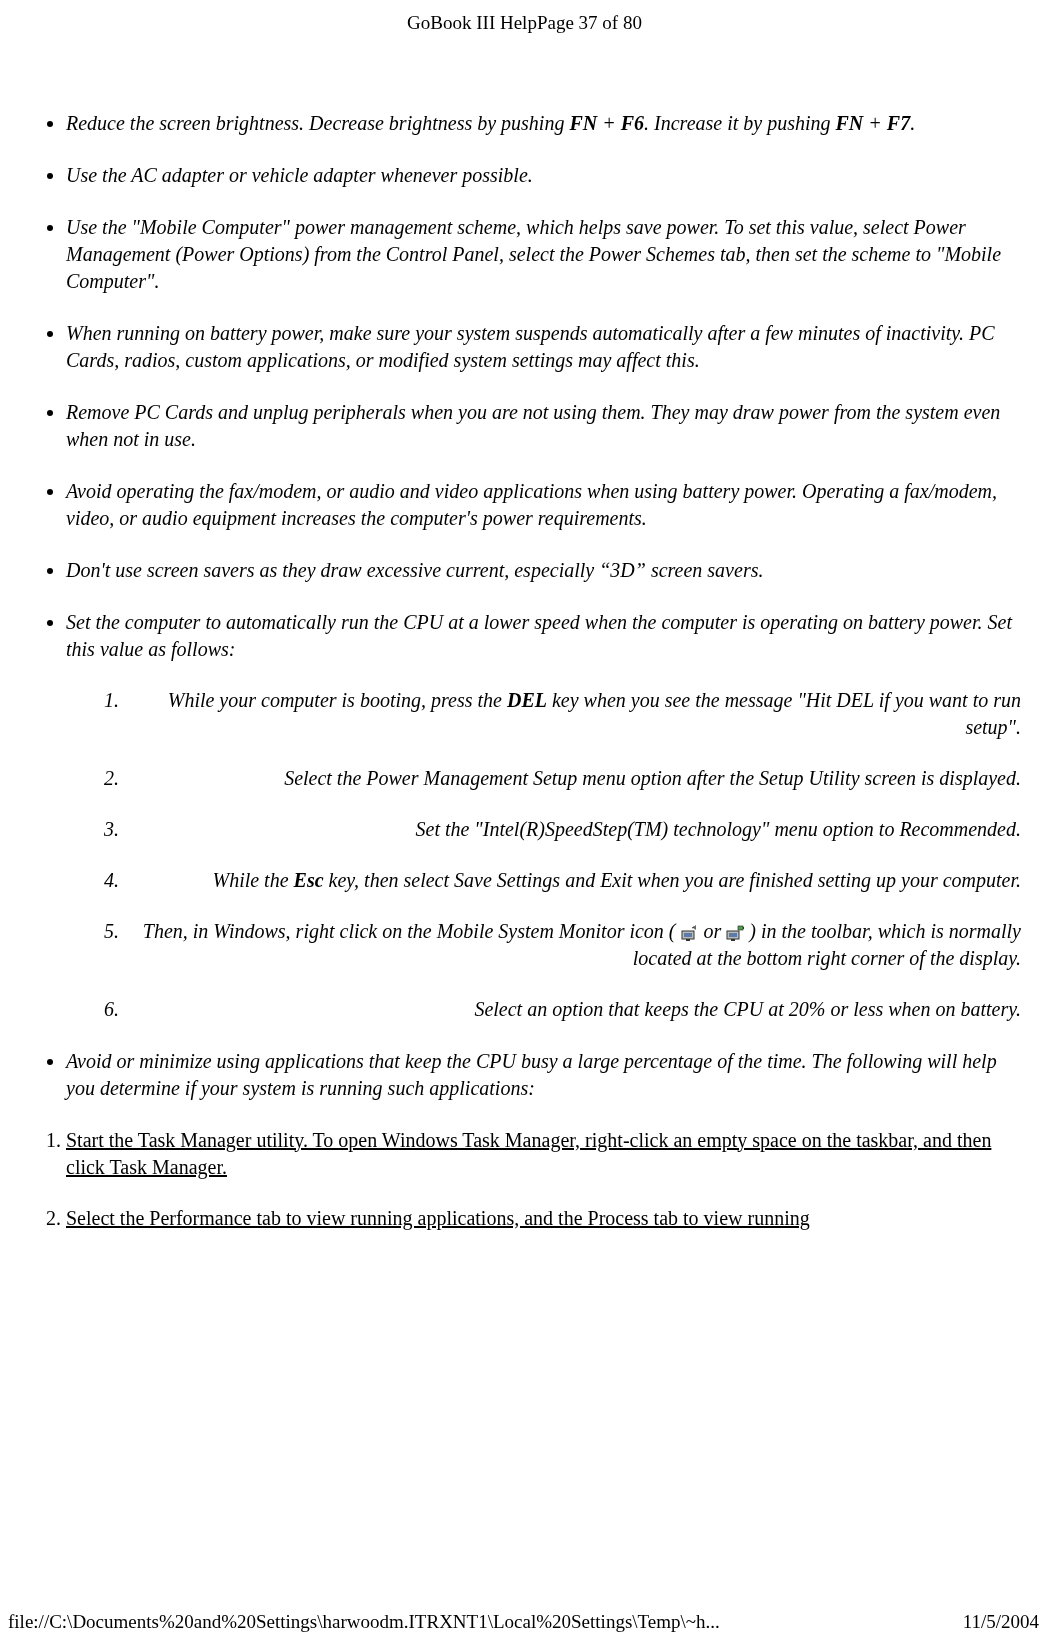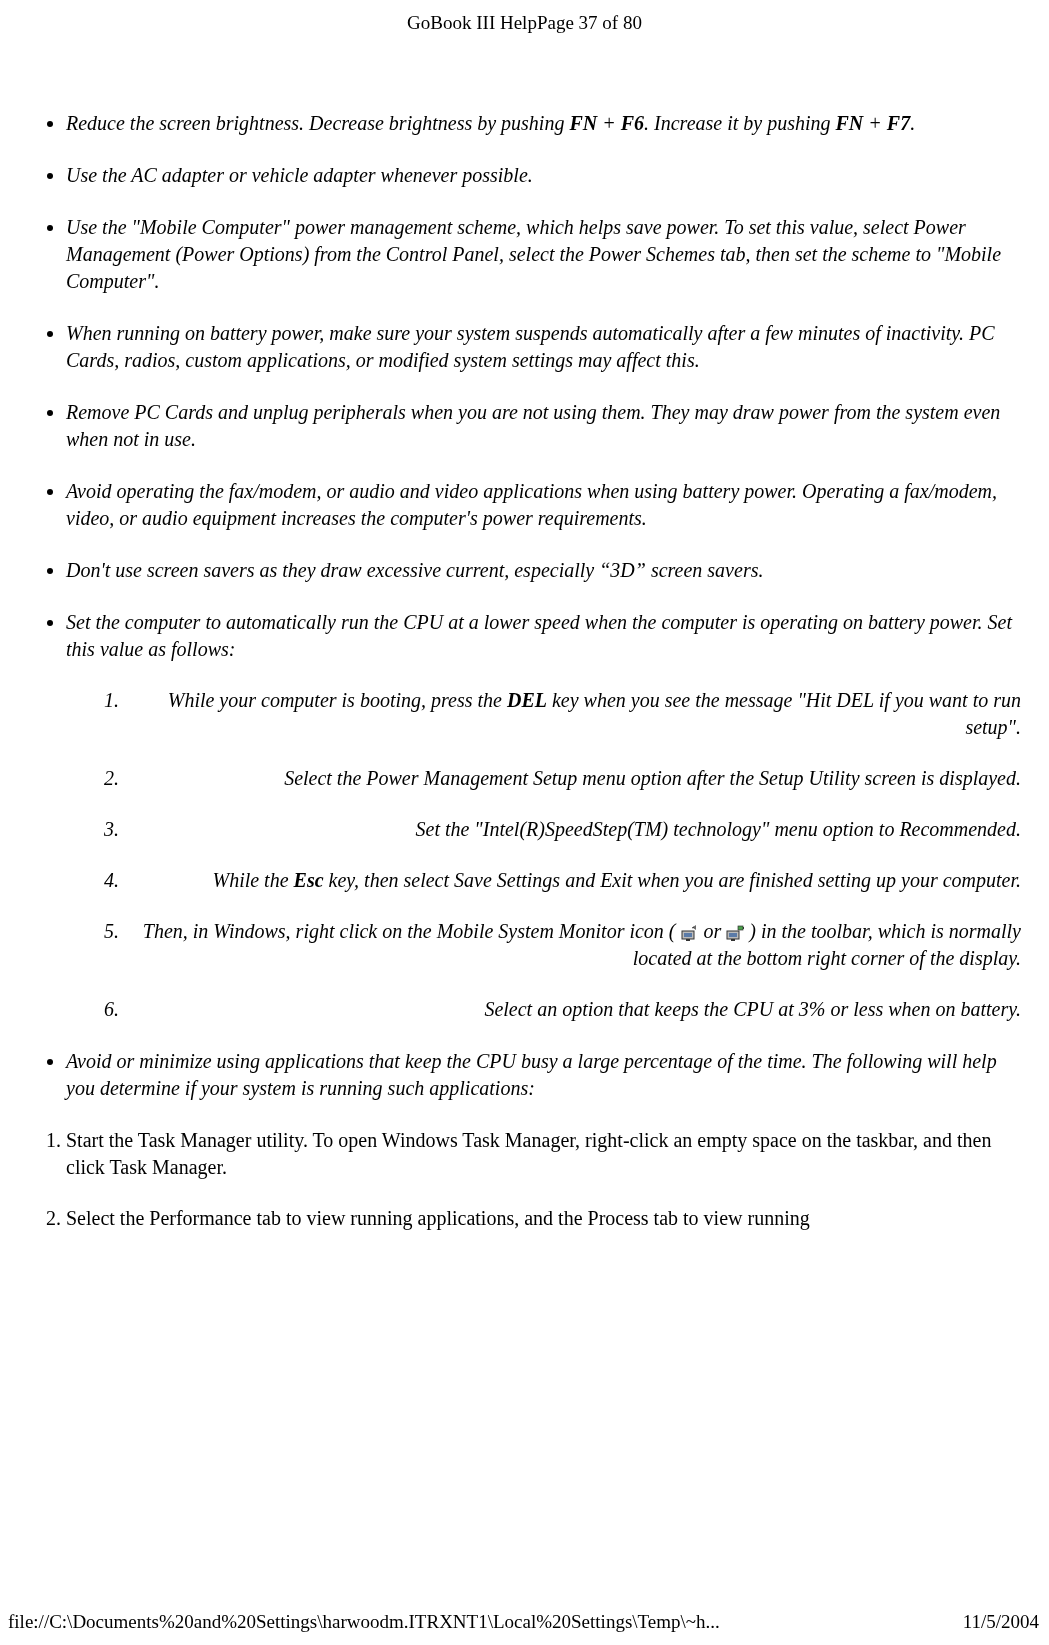--- a/index.html
+++ b/index.html
@@ -49,20 +49,21 @@
     }
     .section-para {
       margin-top: 22px;
       margin-bottom: 0;
       padding-left: 2px;
     }
     ol.outer-steps {
       list-style-type: decimal;
       padding-left: 54px;
       margin-top: 24px;
+      text-decoration: underline;
     }
     ol.outer-steps > li {
       margin-bottom: 24px;
       padding-right: 8px;
     }
     .footer {
       position: absolute;
       bottom: 10px;
       left: 0;
       right: 0;
@@ -156,21 +157,21 @@
                   <line x1="11" y1="4" x2="13" y2="3" stroke="#333" stroke-width="1"></line>
                 </svg></span><span> or </span><span class="icon-ph"><svg viewBox="0 0 18 18">
                   <rect x="1" y="7" width="12" height="8" fill="#bcbcbc" stroke="#333" stroke-width="1"></rect>
                   <rect x="3" y="9" width="8" height="4" fill="#5b7ba8"></rect>
                   <rect x="5" y="15" width="4" height="2" fill="#333"></rect>
                   <rect x="12" y="2" width="5" height="4" fill="#4aa04a" stroke="#333" stroke-width="0.7"></rect>
                   <rect x="17" y="3" width="1" height="2" fill="#333"></rect>
                 </svg></span><span> ) in the toolbar, which is normally located at the bottom right corner of the display.</span></span>
         </li>
         <li>
-          <span>Select an option that keeps the CPU at 3% or less when on battery.</span>
+          <span>Select an option that keeps the CPU at 20% or less when on battery.</span>
         </li>
       </ol>
     </li>
 
     <li>
       <span>Avoid or minimize using applications that keep the CPU busy a large percentage of the time. The following will help you determine if your system is running such applications:</span>
     </li>
 
   </ul>
 

